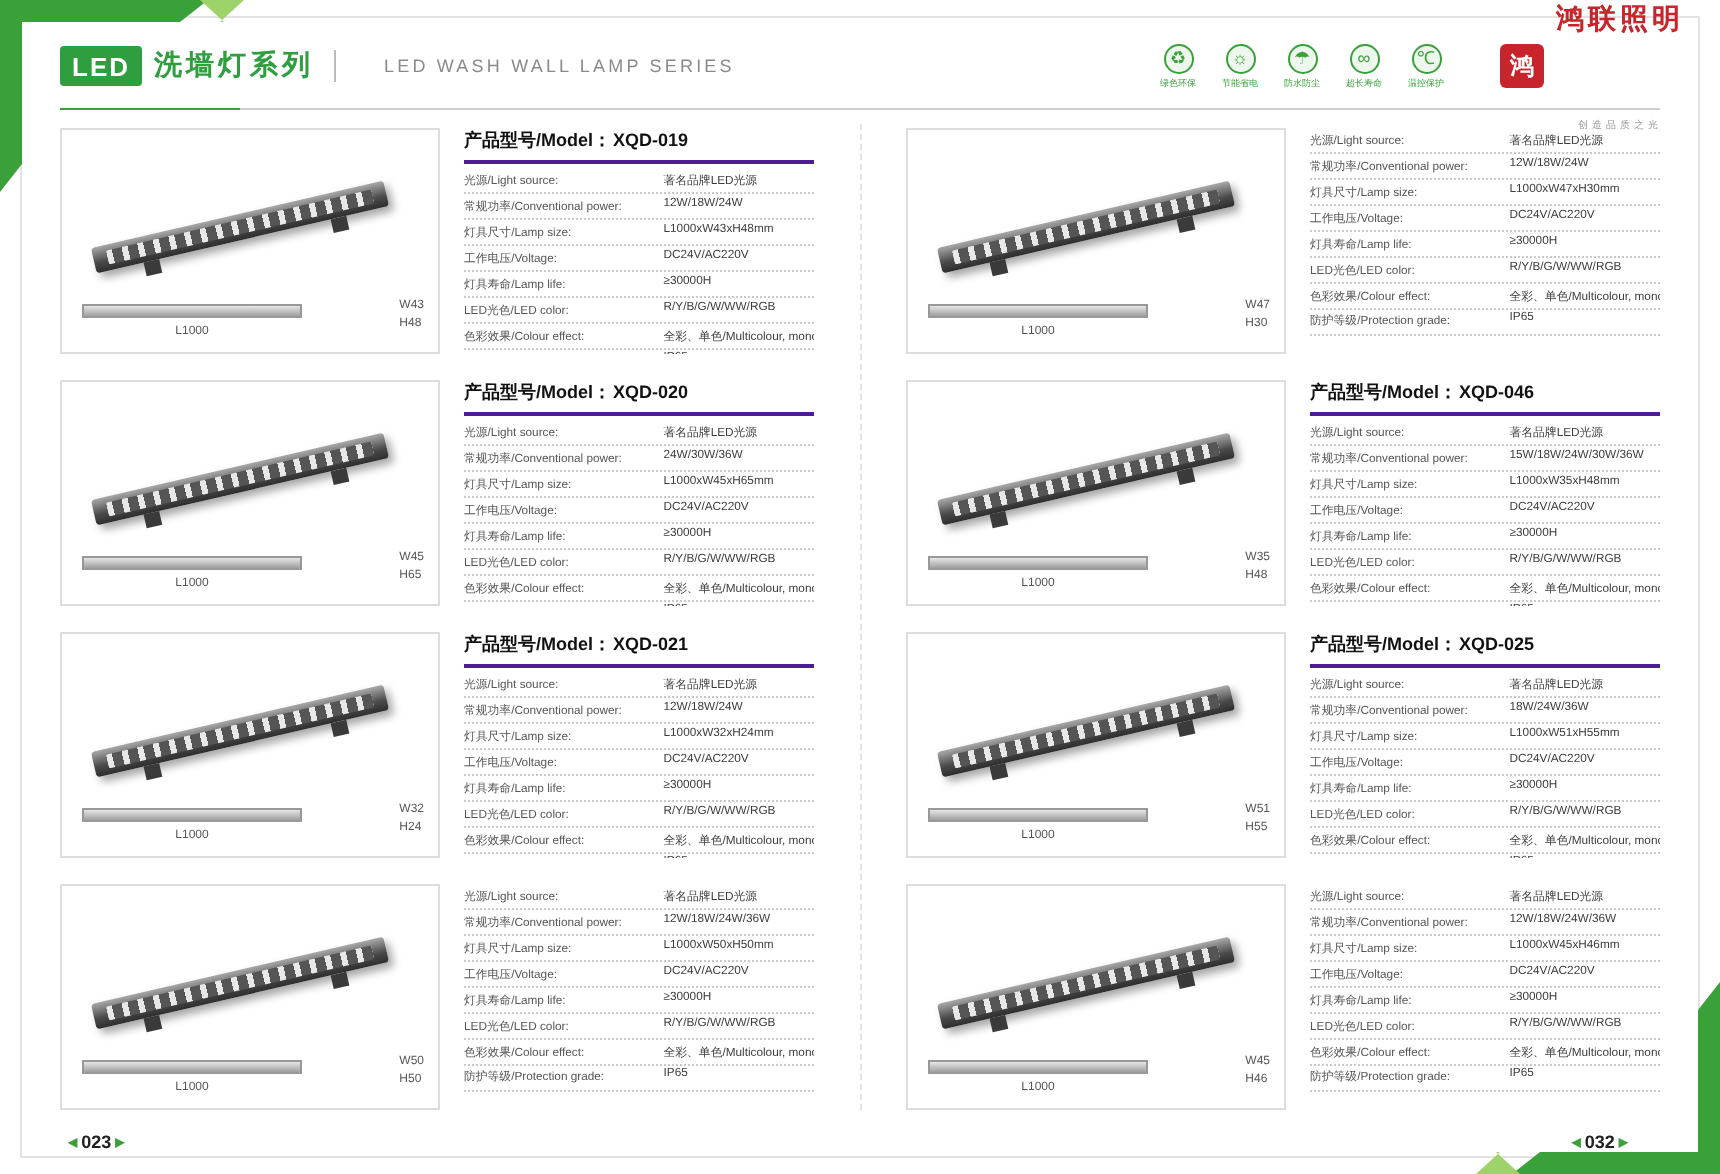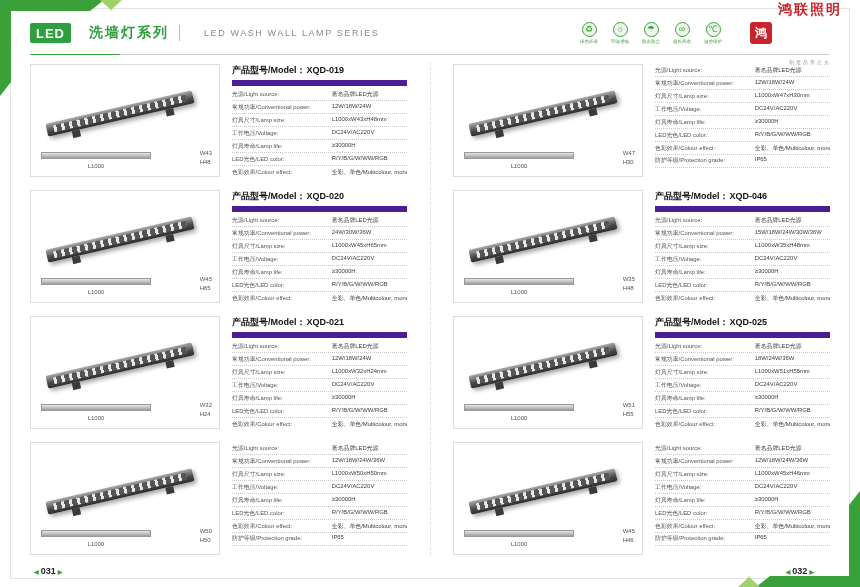--- a/index.html
+++ b/index.html
@@ -12,21 +12,21 @@
   .deco-tl-top { top:0; left:0; width:104px; height:11px; background:#3aa13a; clip-path:polygon(0 0,100% 0,calc(100% - 14px) 100%,0 100%); }
   .deco-tl-side { top:0; left:0; width:11px; height:96px; background:#3aa13a; clip-path:polygon(0 0,100% 0,100% calc(100% - 14px),0 100%); }
   .deco-tl-lite { top:0; left:100px; width:22px; height:11px; background:#9ed36a; clip-path:polygon(0 0,100% 0,calc(100% - 12px) 100%,12px 100%); }
   .deco-br-bot { bottom:0; right:0; width:104px; height:11px; background:#3aa13a; clip-path:polygon(14px 0,100% 0,100% 100%,0 100%); }
   .deco-br-side { bottom:0; right:0; width:11px; height:96px; background:#3aa13a; clip-path:polygon(0 14px,100% 0,100% 100%,0 100%); }
   .deco-br-lite { bottom:0; right:100px; width:22px; height:11px; background:#9ed36a; clip-path:polygon(12px 0,calc(100% - 12px) 0,100% 100%,0 100%); }
 
   
   .header { position:absolute; top:16px; left:30px; right:18px; height:34px; display:flex; align-items:center; }
   .led-badge { background:#2f9e3f; color:#fff; font-weight:bold; font-size:13px; padding:3px 6px 2px; border-radius:2px; letter-spacing:1px; }
-  .series-cn { color:#2f9e3f; font-weight:bold; font-size:14px; margin-left:18px; letter-spacing:2px; white-space:nowrap; }
+  .series-cn { color:#2f9e3f; font-weight:bold; font-size:14px; margin-left:6px; letter-spacing:2px; white-space:nowrap; }
   .hdr-sep { width:1px; height:16px; background:#bbb; margin:0 10px; }
   .series-en { color:#8a8a8a; font-size:9px; letter-spacing:1.6px; white-space:nowrap;padding-left:14px; }
   .hdr-spacer { flex:1; }
   .features { display:flex; gap:9px; margin-right:26px; }
   .feature { text-align:center; width:22px; }
   .feature-circle { width:15px; height:15px; border:1px solid #3aa13a; border-radius:50%; color:#3aa13a;
     font-size:9px; line-height:13px; text-align:center; margin:0 auto; background:#eef7ee; }
   .feature-label { font-size:5px; color:#3aa13a; margin-top:1px; white-space:nowrap; transform:scale(.9); }
   .brand { display:flex; align-items:center; gap:6px; }
   .brand-mark { width:22px; height:22px; background:#c8242b; color:#fff; font-weight:bold; font-size:12px;
@@ -52,21 +52,21 @@
     background:repeating-linear-gradient(90deg,#e8e8e8 0 3px,#555 3px 8px); }
   .lamp::after { content:""; position:absolute; top:13px; left:24px; width:8px; height:7px; background:#3a3a3a;
     box-shadow:96px 0 0 #3a3a3a; }
   .dim-bar { position:absolute; left:10px; bottom:17px; width:110px; height:7px;
     background:linear-gradient(180deg,#e6e6e6,#9f9f9f); border:1px solid #999; }
   .dim-l { position:absolute; left:10px; bottom:7px; width:110px; text-align:center; font-size:6px; color:#555; }
   .dim-wh { position:absolute; right:7px; bottom:9px; font-size:6px; color:#555; display:flex; flex-direction:column; line-height:1.5; text-align:left; }
 
   .spec { overflow:hidden; }
   .spec-title { font-size:9px; font-weight:bold; color:#111; padding-bottom:3px; margin-bottom:2px;
-    border-bottom:6px solid #4c1d95; white-space:nowrap; }
+    border-bottom:2px solid #4c1d95; white-space:nowrap; }
   .spec-title .model { margin-left:1px; }
   .spec-row { display:grid; grid-template-columns:57% 43%; font-size:5.9px; color:#555;
     padding:1.6px 0 1.4px; border-bottom:1px dotted #c9c9c9; white-space:nowrap; overflow:hidden; }
   .spec-row .val { color:#3d3d3d; }
 
   .page-no { position:absolute; bottom:11px; display:flex; align-items:center; gap:2px;
     font-size:9px; font-weight:bold; color:#222; }
   .page-no .arr { color:#3aa13a; font-size:6px; }
   .page-no-left { left:34px; }
   .page-no-right { right:46px;justify-content:flex-end; }
@@ -505,21 +505,21 @@
                 <span class="val">IP65</span>
               </div>
             </div>
       </div>
     </article>
       </section>
   </div>
 
   <div class="page-no page-no-left">
     <span class="arr">◀</span>
-      <span>031</span>
+      <span>023</span>
       <span class="arr">▶</span>
   </div>
   <div class="page-no page-no-right">
     <span class="arr">◀</span>
       <span>032</span>
       <span class="arr">▶</span>
   </div>
 
 </div>
 

